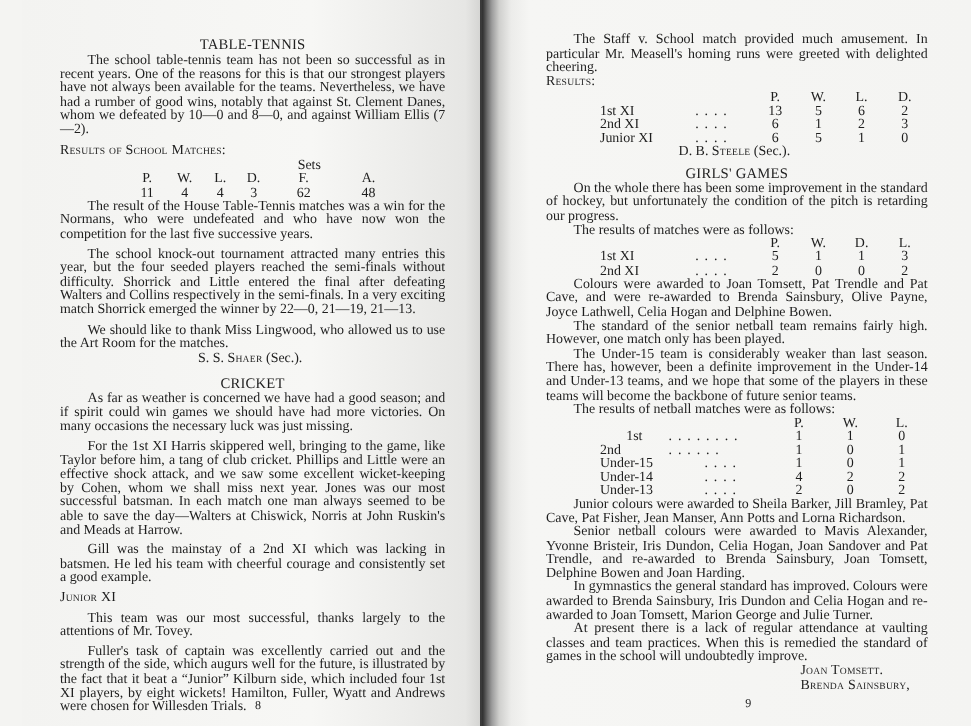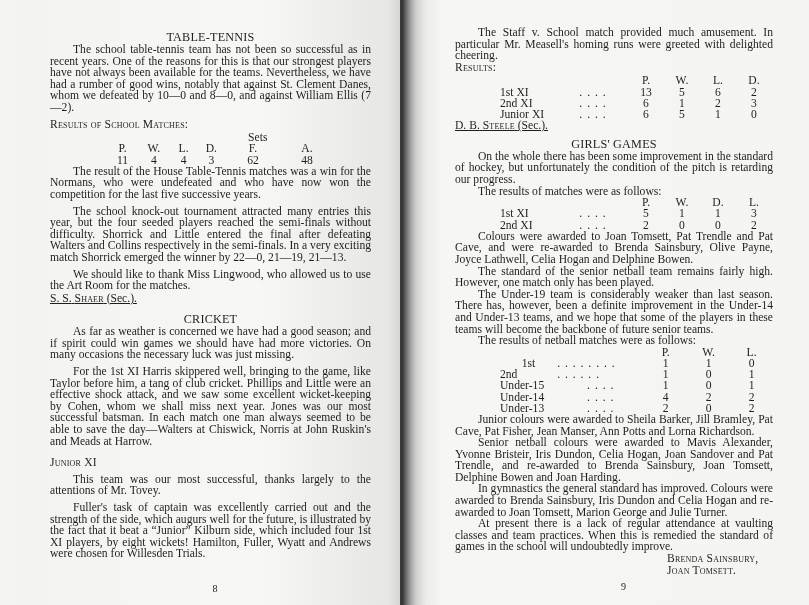--- a/index.html
+++ b/index.html
@@ -23,21 +23,21 @@
   .col { position:absolute; font-size:11.6px; line-height:11.6px; }
   .left .col { left:32px; width:321px; top:31px; }
   .right .col { left:53px; width:318px; top:27px; }
   h2 {
     margin:0; font-weight:normal; text-align:center; font-size:12.2px; line-height:13px; letter-spacing:0.2px;
   }
   p { margin:0; text-align:justify; text-indent:23px; }
   .sp { height:5px; }
   .sc { font-variant:small-caps; letter-spacing:0.2px; }
   .heading-left { text-indent:0; }
-  .sig { text-align:left; padding-right:4px;text-decoration:underline; }
+  .sig { text-align:center; padding-right:4px; }
   .sig2 { text-align:left; padding-left:212px; }
   table.stats { border-collapse:collapse; font-size:11.6px; line-height:11.2px; }
   table.stats td, table.stats th { padding:0; font-weight:normal; text-align:center; }
   .pageno { position:absolute; font-size:10px; text-align:center; width:100%; }
   .left .pageno { top:583px; left:-4px; }
   .right .pageno { top:581px; left:18px; }
   .dots { letter-spacing:1px; }
 </style>
 </head>
 <body>
@@ -81,20 +81,21 @@
       <span>S. S.</span>
       <span class="sc">Shaer</span>
       <span>(Sec.).</span>
     </div>
     <div style="height:9px;"></div>
     <h2>CRICKET</h2>
     <p>As far as weather is concerned we have had a good season; and if spirit could win games we should have had more victories. On many occasions the necessary luck was just missing.</p>
     <div class="sp"></div>
     <p>For the 1st XI Harris skippered well, bringing to the game, like Taylor before him, a tang of club cricket. Phillips and Little were an effective shock attack, and we saw some excellent wicket-keeping by Cohen, whom we shall miss next year. Jones was our most successful batsman. In each match one man always seemed to be able to save the day—Walters at Chiswick, Norris at John Ruskin's and Meads at Harrow.</p>
     <div class="sp"></div>
+    <p>Gill was the mainstay of a 2nd XI which was lacking in batsmen. He led his team with cheerful courage and consistently set a good example.</p>
     <div class="sp"></div>
     <p class="heading-left sc">Junior XI</p>
     <div class="sp"></div>
     <p>This team was our most successful, thanks largely to the attentions of Mr. Tovey.</p>
     <div class="sp"></div>
     <p>Fuller's task of captain was excellently carried out and the strength of the side, which augurs well for the future, is illustrated by the fact that it beat a “Junior” Kilburn side, which included four 1st XI players, by eight wickets! Hamilton, Fuller, Wyatt and Andrews were chosen for Willesden Trials.</p>
   </div>
   <div class="pageno">8</div>
 </div>
 
@@ -172,21 +173,21 @@
         <td class="dots">. .     . .</td>
         <td>2</td>
         <td>0</td>
         <td>0</td>
         <td>2</td>
       </tr>
     </tbody>
       </table>
     <p>Colours were awarded to Joan Tomsett, Pat Trendle and Pat Cave, and were re-awarded to Brenda Sainsbury, Olive Payne, Joyce Lathwell, Celia Hogan and Delphine Bowen.</p>
     <p>The standard of the senior netball team remains fairly high. However, one match only has been played.</p>
-    <p>The Under-19 team is considerably weaker than last season. There has, however, been a definite improvement in the Under-14 and Under-13 teams, and we hope that some of the players in these teams will become the backbone of future senior teams.</p>
+    <p>The Under-15 team is considerably weaker than last season. There has, however, been a definite improvement in the Under-14 and Under-13 teams, and we hope that some of the players in these teams will become the backbone of future senior teams.</p>
     <p>The results of netball matches were as follows:</p>
     <table class="stats" style="margin-left:45px;">
       <tbody>
           <tr>
         <td style="width:58px;"></td>
             <td style="width:90px;"></td>
         <td style="width:44px;">P.</td>
         <td style="width:44px;">W.</td>
         <td style="width:44px;">L.</td>
       </tr>
@@ -224,17 +225,17 @@
         <td>2</td>
         <td>0</td>
         <td>2</td>
       </tr>
     </tbody>
       </table>
     <p>Junior colours were awarded to Sheila Barker, Jill Bramley, Pat Cave, Pat Fisher, Jean Manser, Ann Potts and Lorna Richardson.</p>
     <p>Senior netball colours were awarded to Mavis Alexander, Yvonne Bristeir, Iris Dundon, Celia Hogan, Joan Sandover and Pat Trendle, and re-awarded to Brenda Sainsbury, Joan Tomsett, Delphine Bowen and Joan Harding.</p>
     <p>In gymnastics the general standard has improved. Colours were awarded to Brenda Sainsbury, Iris Dundon and Celia Hogan and re-awarded to Joan Tomsett, Marion George and Julie Turner.</p>
     <p>At present there is a lack of regular attendance at vaulting classes and team practices. When this is remedied the standard of games in the school will undoubtedly improve.</p>
+    <div class="sig2 sc">Joan Tomsett.</div>
     <div class="sig2 sc">Brenda Sainsbury,</div>
-    <div class="sig2 sc">Joan Tomsett.</div>
   </div>
   <div class="pageno">9</div>
 </div>
 
 </body></html>

